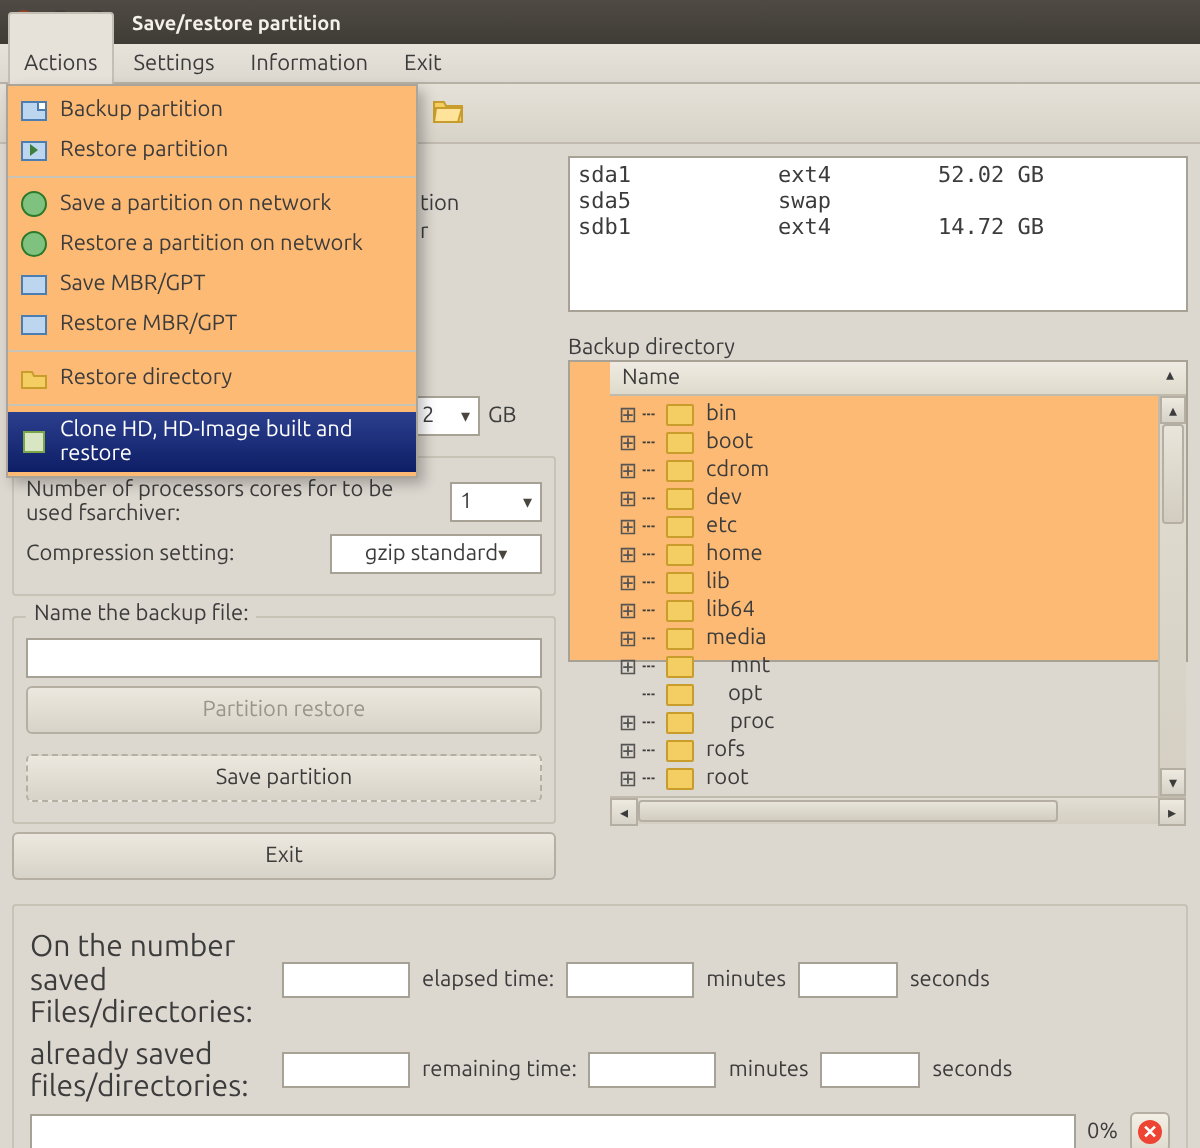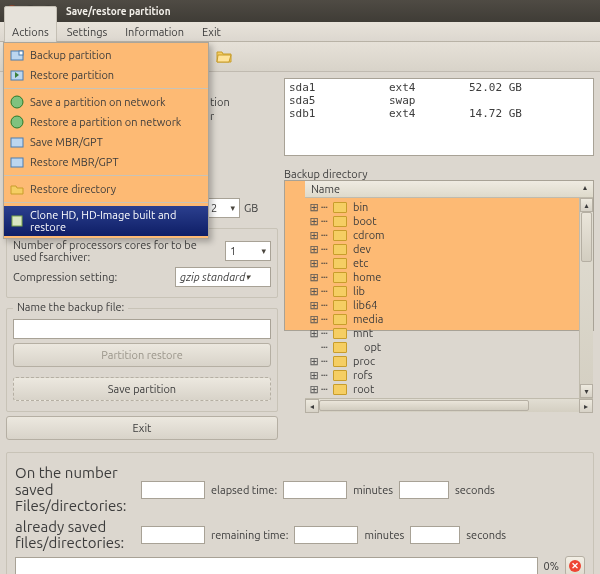--- a/index.html
+++ b/index.html
@@ -108,21 +108,21 @@
   .leftcol { width: 272px; }
   .rightcol { flex: 1; }
 
   .field-row { display:flex; align-items:center; gap:6px; margin:4px 0;}
   .field-row label { flex:1; font-size:11px; line-height:1.1;}
   .numbox, .combo, .textin {
     background: #fff; border:1px solid #a8a296; height:20px;
     padding: 0 4px; font-size:11px;
   }
   .numbox { width:46px; display:flex;align-items:center;justify-content:space-between;}
-  .combo { display:flex;align-items:center;justify-content:flex-start; width:96px;font-style:italic;}
+  .combo { display:flex;align-items:center;justify-content:center; width:106px;}
   .combo .arrow, .numbox .arrow { font-size:9px; color:#4a463e;}
   .textin { width:100%; }
 
   .btn {
     height: 24px;
     border:1px solid #b5afa3;
     background: linear-gradient(#ece8df, #d8d3c9);
     border-radius:3px;
     display:flex;align-items:center;justify-content:center;
     font-size:11px;
@@ -398,33 +398,33 @@
               <div class="trow">
                 <span class="exp">⊞</span>
                 <span class="noexp">┄</span>
                 <span class="fold"></span>
                 <span style="margin-left:4px;">media</span>
               </div>
               <div class="trow">
                 <span class="exp">⊞</span>
                 <span class="noexp">┄</span>
                 <span class="fold"></span>
-                <span style="margin-left:4px;">mnt</span>
+                <span style="margin-left:16px;">mnt</span>
               </div>
               <div class="trow">
                 <span class="noexp"></span>
                 <span class="noexp">┄</span>
                 <span class="fold"></span>
                 <span style="margin-left:15px;">opt</span>
               </div>
               <div class="trow">
                 <span class="exp">⊞</span>
                 <span class="noexp">┄</span>
                 <span class="fold"></span>
-                <span style="margin-left:4px;">proc</span>
+                <span style="margin-left:16px;">proc</span>
               </div>
               <div class="trow">
                 <span class="exp">⊞</span>
                 <span class="noexp">┄</span>
                 <span class="fold"></span>
                 <span style="margin-left:4px;">rofs</span>
               </div>
               <div class="trow">
                 <span class="exp">⊞</span>
                 <span class="noexp">┄</span>

